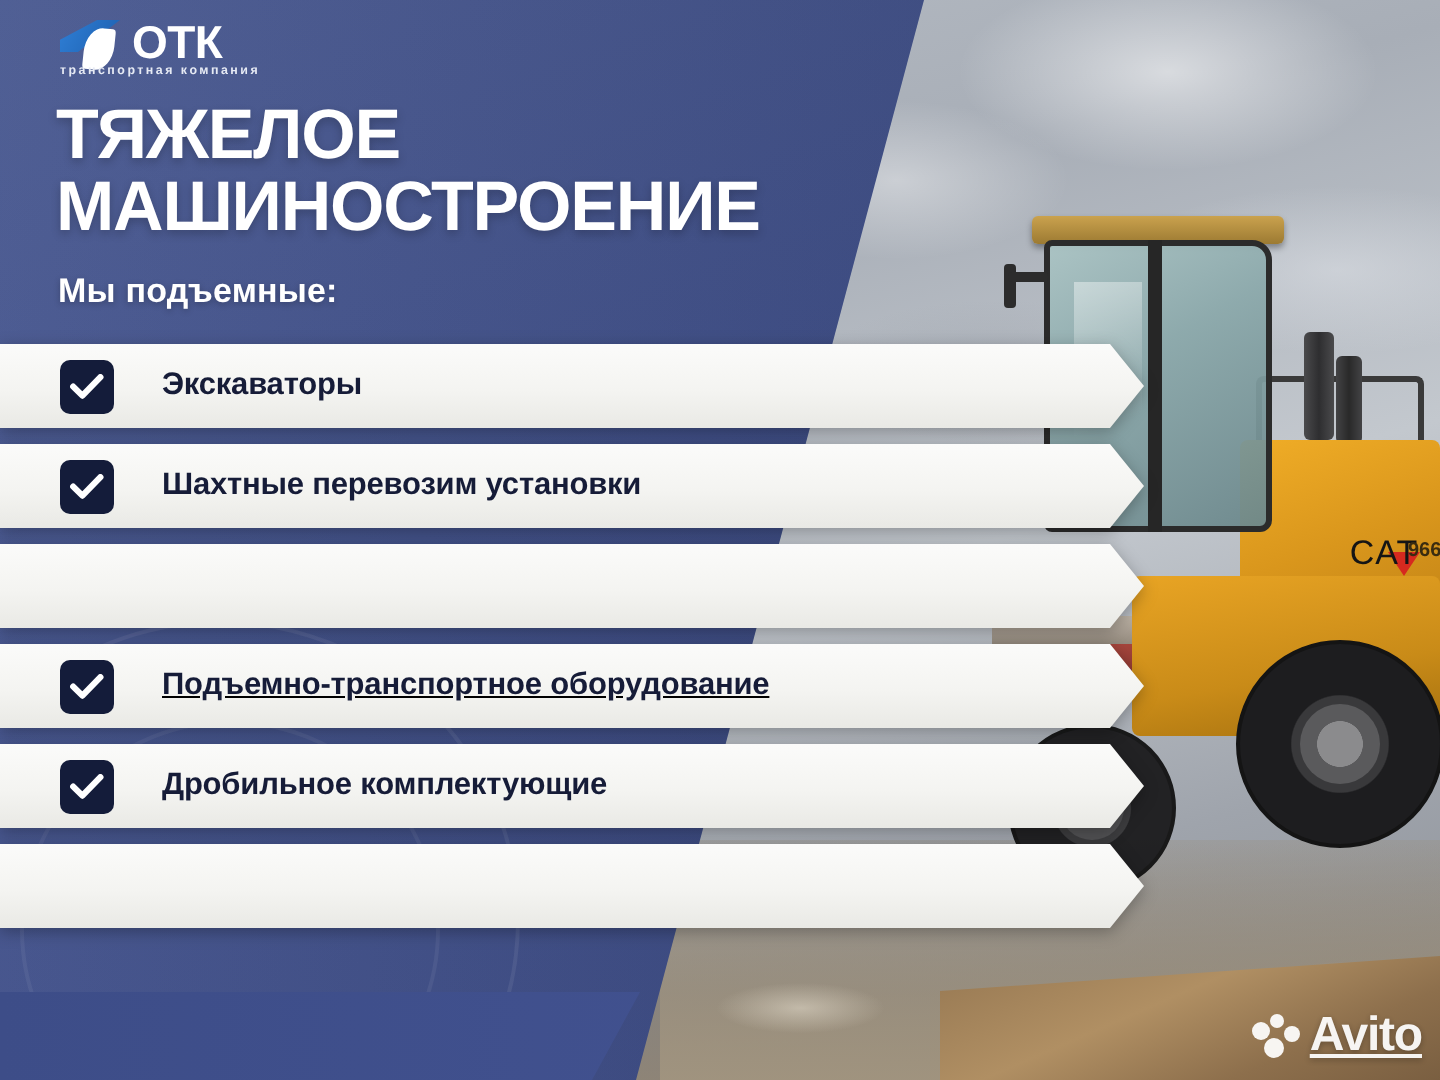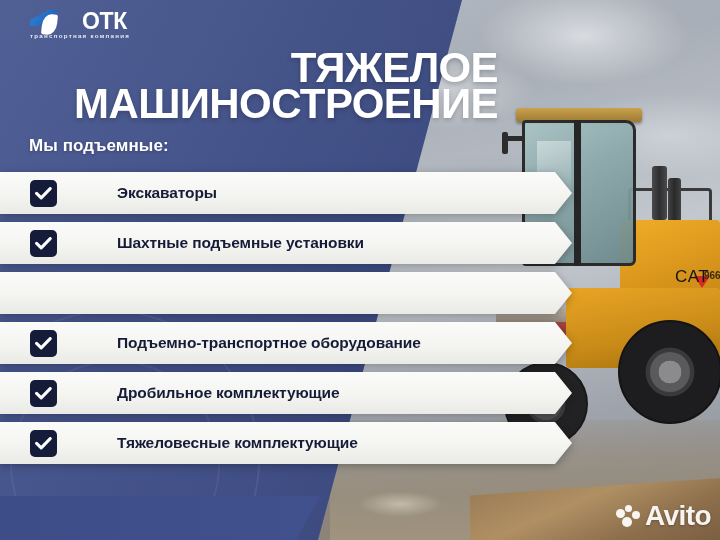--- a/index.html
+++ b/index.html
@@ -173,37 +173,35 @@
   }
   #logo-leaf {
     position:absolute; left:12px; top:5px; width:15px; height:21px;
     background:#ffffff;
     border-radius:60% 10% 60% 10%;
     transform:rotate(6deg);
   }
   #logo-text {
     color:#fff; font-weight:700; font-size:23px; letter-spacing:-.3px; line-height:24px;
     font-family:"Liberation Sans", sans-serif;
-    margin-left:16px;
   }
   #logo-tagline {
     position:absolute; left:30px; top:32px;
     color:#e6eaf4; font-size:6.2px; letter-spacing:1.25px; font-weight:700;
     text-transform:lowercase;
   }
 
   
   #headline {
     position:absolute; left:28px; top:50px; width:470px;
     color:#ffffff;
     font-family:"Liberation Sans", sans-serif;
-    font-weight:700; font-size:42px; line-height:36px;
+    font-weight:700; font-size:35px; line-height:36px;
     letter-spacing:-.6px;
     text-shadow:0 2px 5px rgba(0,0,0,.22);
-    text-align:right;
   }
   #headline .l2 { display:block; }
 
   
   #subtitle {
     position:absolute; left:29px; top:136px;
     color:#ffffff; font-weight:700; font-size:17px;
     letter-spacing:.1px;
     text-shadow:0 1px 3px rgba(0,0,0,.25);
   }
@@ -214,54 +212,55 @@
     position:relative; height:42px; margin-bottom:8px;
     width:572px;
     display:flex; align-items:center;
     filter:drop-shadow(0 2px 4px rgba(0,0,0,.28));
   }
   .row-bg {
     position:absolute; inset:0;
     background:linear-gradient(to bottom,#fbfbfa 0%,#f4f4f1 55%,#e9e9e5 100%);
     clip-path:polygon(0 0, calc(100% - 17px) 0, 100% 50%, calc(100% - 17px) 100%, 0 100%);
   }
-  .row-inner { position:relative; display:flex; align-items:center; width:100%;gap:36px; }
+  .row-inner { position:relative; display:flex; align-items:center; width:100%; }
   .chk {
     width:27px; height:27px; margin-left:30px; flex:0 0 auto;
     background:#141c3a; border-radius:5px;
     display:flex; align-items:center; justify-content:center;
   }
   .chk svg { display:block; }
   .row-label {
     margin-left:24px;
     color:#161c38;
     font-weight:700; font-size:15.5px; letter-spacing:-.1px;
     white-space:nowrap;
   }
   
-  .row.w-long { width:572px; }
+  .row.w-long { width:572px;text-decoration:underline; }
 
   
   #avito {
     position:absolute; right:9px; bottom:8px;
     display:flex; align-items:center; gap:5px;
     opacity:.93;
   }
   #avito-dots { position:relative; width:24px; height:22px; }
   #avito-dots i {
     position:absolute; display:block; border-radius:50%; background:#fff;
   }
   #avito-dots i:nth-child(1){ left:0;   top:4px;  width:9px;  height:9px; }
   #avito-dots i:nth-child(2){ left:9px; top:0;    width:7px;  height:7px; }
   #avito-dots i:nth-child(3){ left:16px;top:6px;  width:8px;  height:8px; }
   #avito-dots i:nth-child(4){ left:6px; top:12px; width:10px; height:10px; }
   #avito-text {
-    color:#fff; font-weight:700; font-size:28px; letter-spacing:-.6px;
+    color:#fff; font-weight:700; font-size:24px; letter-spacing:-.6px;
     font-family:"Liberation Sans", sans-serif;
     text-shadow:0 1px 3px rgba(0,0,0,.3);
+    text-decoration:underline;
   }
 
   
   #bottom-strip {
     position:absolute; left:0; bottom:0; width:360px; height:44px;
     background:linear-gradient(to right,#3d4d88,#41518f);
     clip-path:polygon(0 0, 320px 0, 296px 100%, 0 100%);
   }
 </style>
 </head>
@@ -328,21 +327,21 @@
       </div>
     </div>
     <div class="row">
       <div class="row-bg"></div>
       <div class="row-inner">
         <div class="chk">
           <svg width="17" height="13" viewBox="0 0 17 13">
             <path d="M1.6 6.3 L6.2 10.8 L15.2 1.6" fill="none" stroke="#ffffff" stroke-width="3.1" stroke-linecap="round" stroke-linejoin="round"></path>
           </svg>
         </div>
-        <div class="row-label">Шахтные подъемные установки</div>
+        <div class="row-label">Шахтные перевозим установки</div>
       </div>
     </div>
     <div class="row">
       <div class="row-bg"></div>
     </div>
     <div class="row w-long">
       <div class="row-bg"></div>
       <div class="row-inner">
         <div class="chk">
           <svg width="17" height="13" viewBox="0 0 17 13">
@@ -358,28 +357,20 @@
         <div class="chk">
           <svg width="17" height="13" viewBox="0 0 17 13">
             <path d="M1.6 6.3 L6.2 10.8 L15.2 1.6" fill="none" stroke="#ffffff" stroke-width="3.1" stroke-linecap="round" stroke-linejoin="round"></path>
           </svg>
         </div>
         <div class="row-label">Дробильное комплектующие</div>
       </div>
     </div>
     <div class="row">
       <div class="row-bg"></div>
-      <div class="row-inner">
-        <div class="chk">
-          <svg width="17" height="13" viewBox="0 0 17 13">
-            <path d="M1.6 6.3 L6.2 10.8 L15.2 1.6" fill="none" stroke="#ffffff" stroke-width="3.1" stroke-linecap="round" stroke-linejoin="round"></path>
-          </svg>
-        </div>
-        <div class="row-label">Тяжеловесные комплектующие</div>
-      </div>
     </div>
   </div>
 
 <div id="avito">
   <div id="avito-dots">
     <i></i>
       <i></i>
       <i></i>
       <i></i>
   </div>

